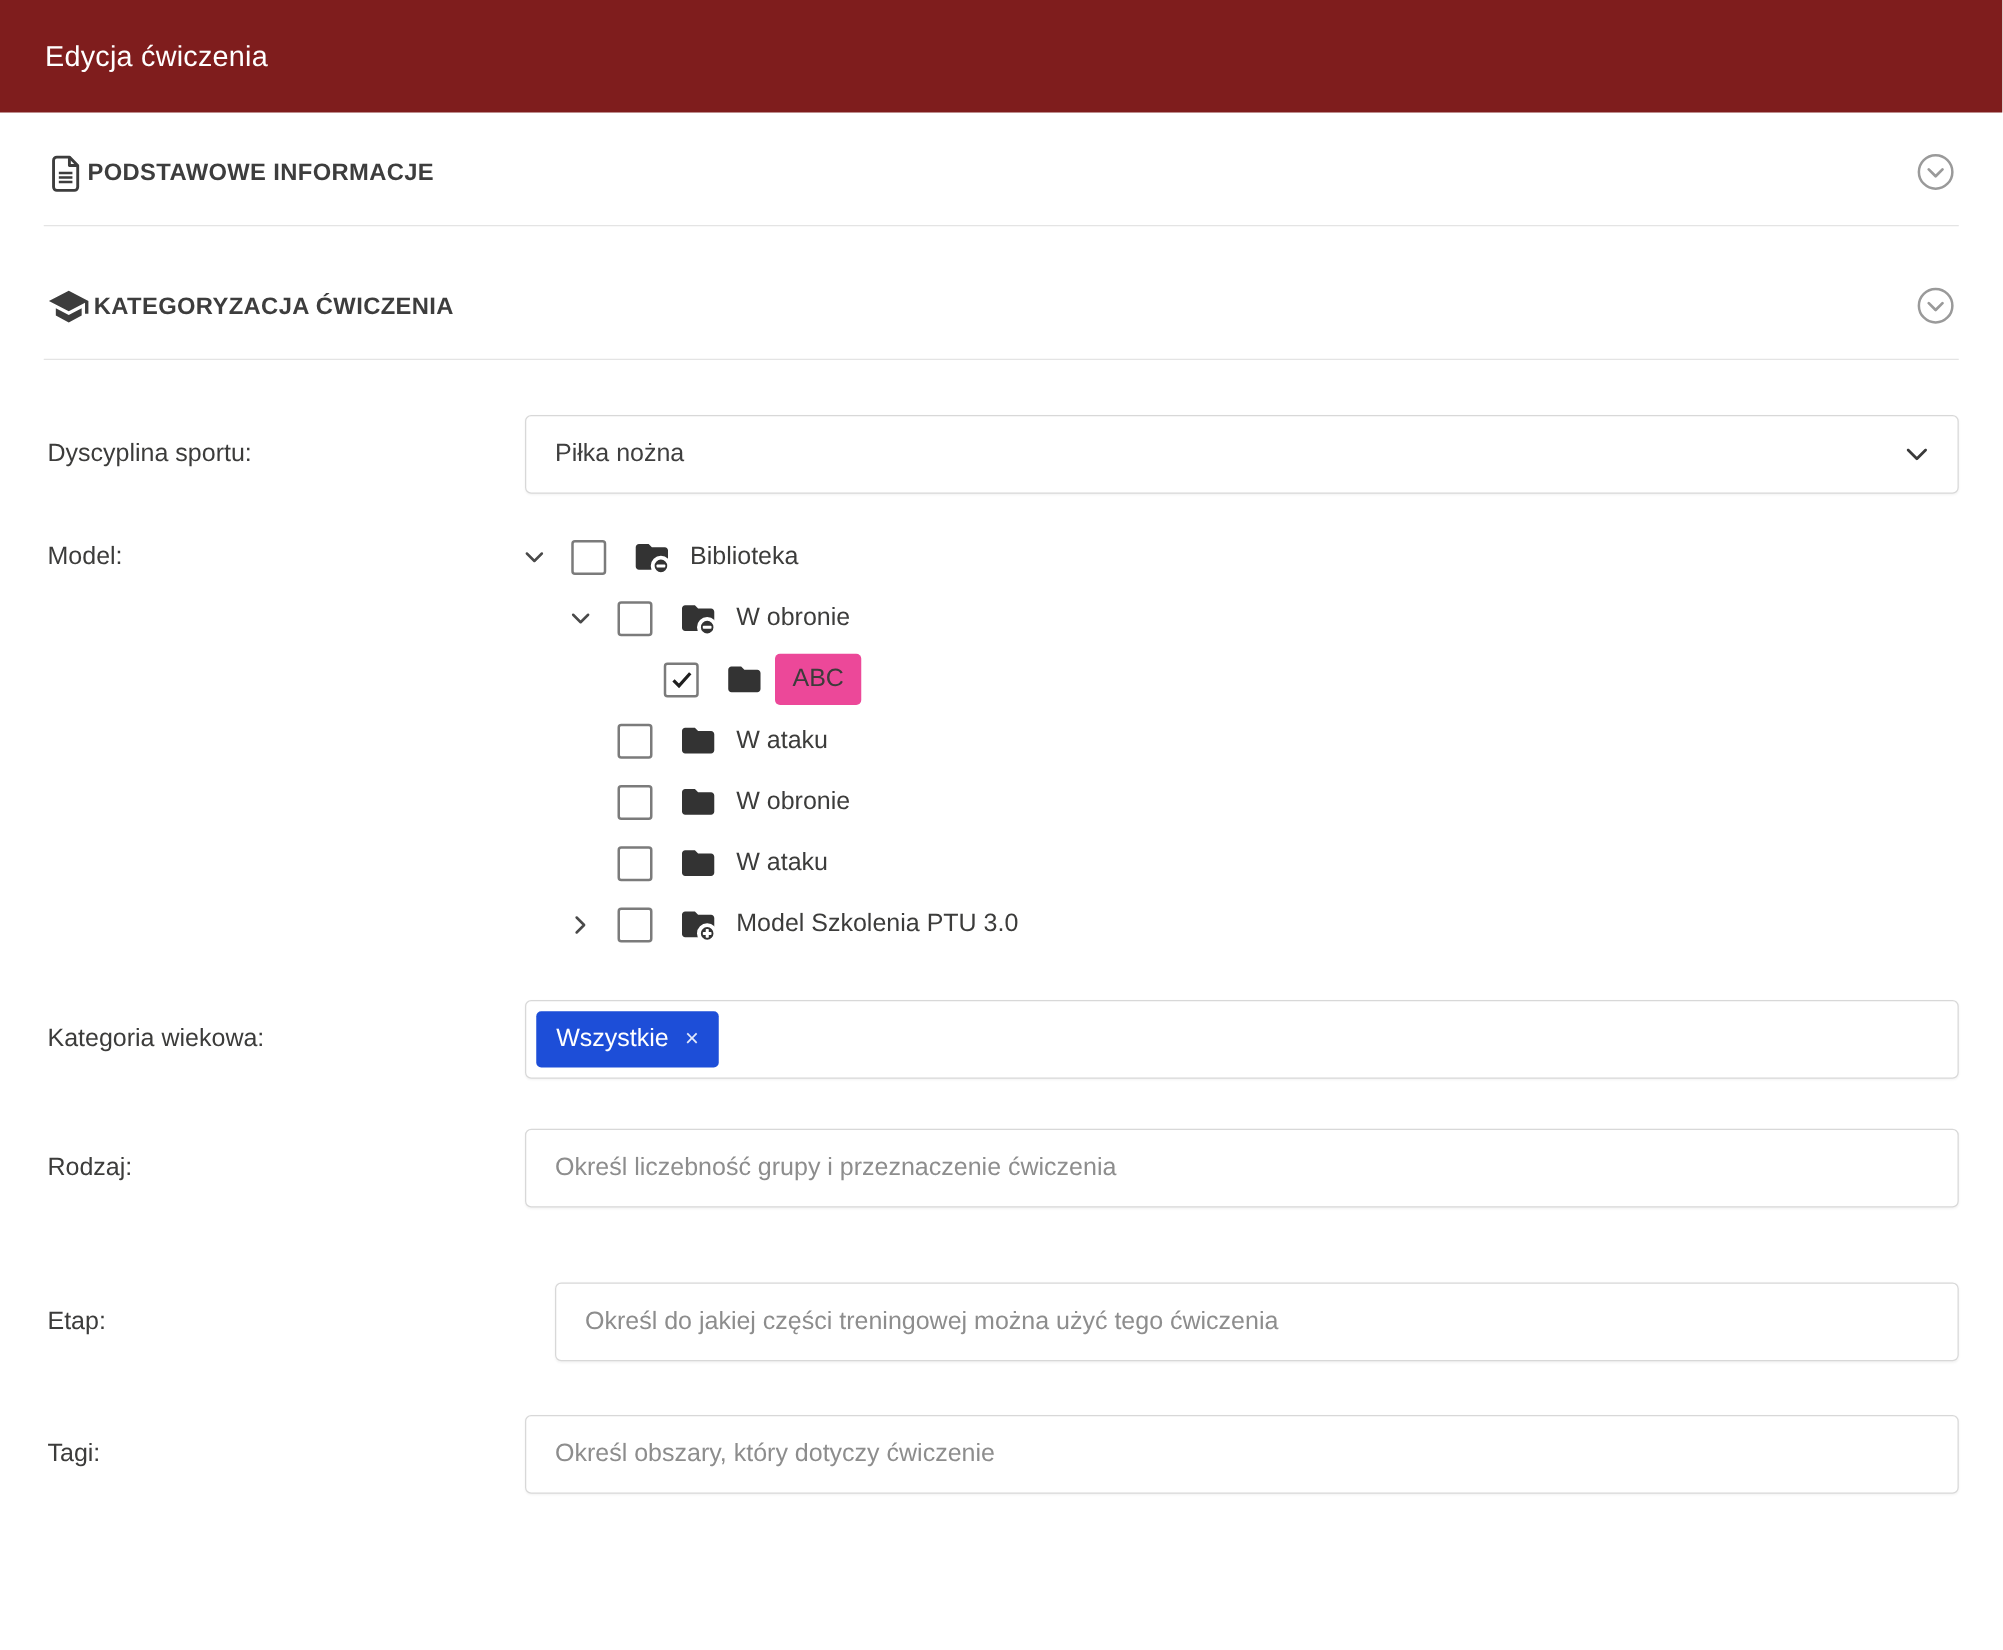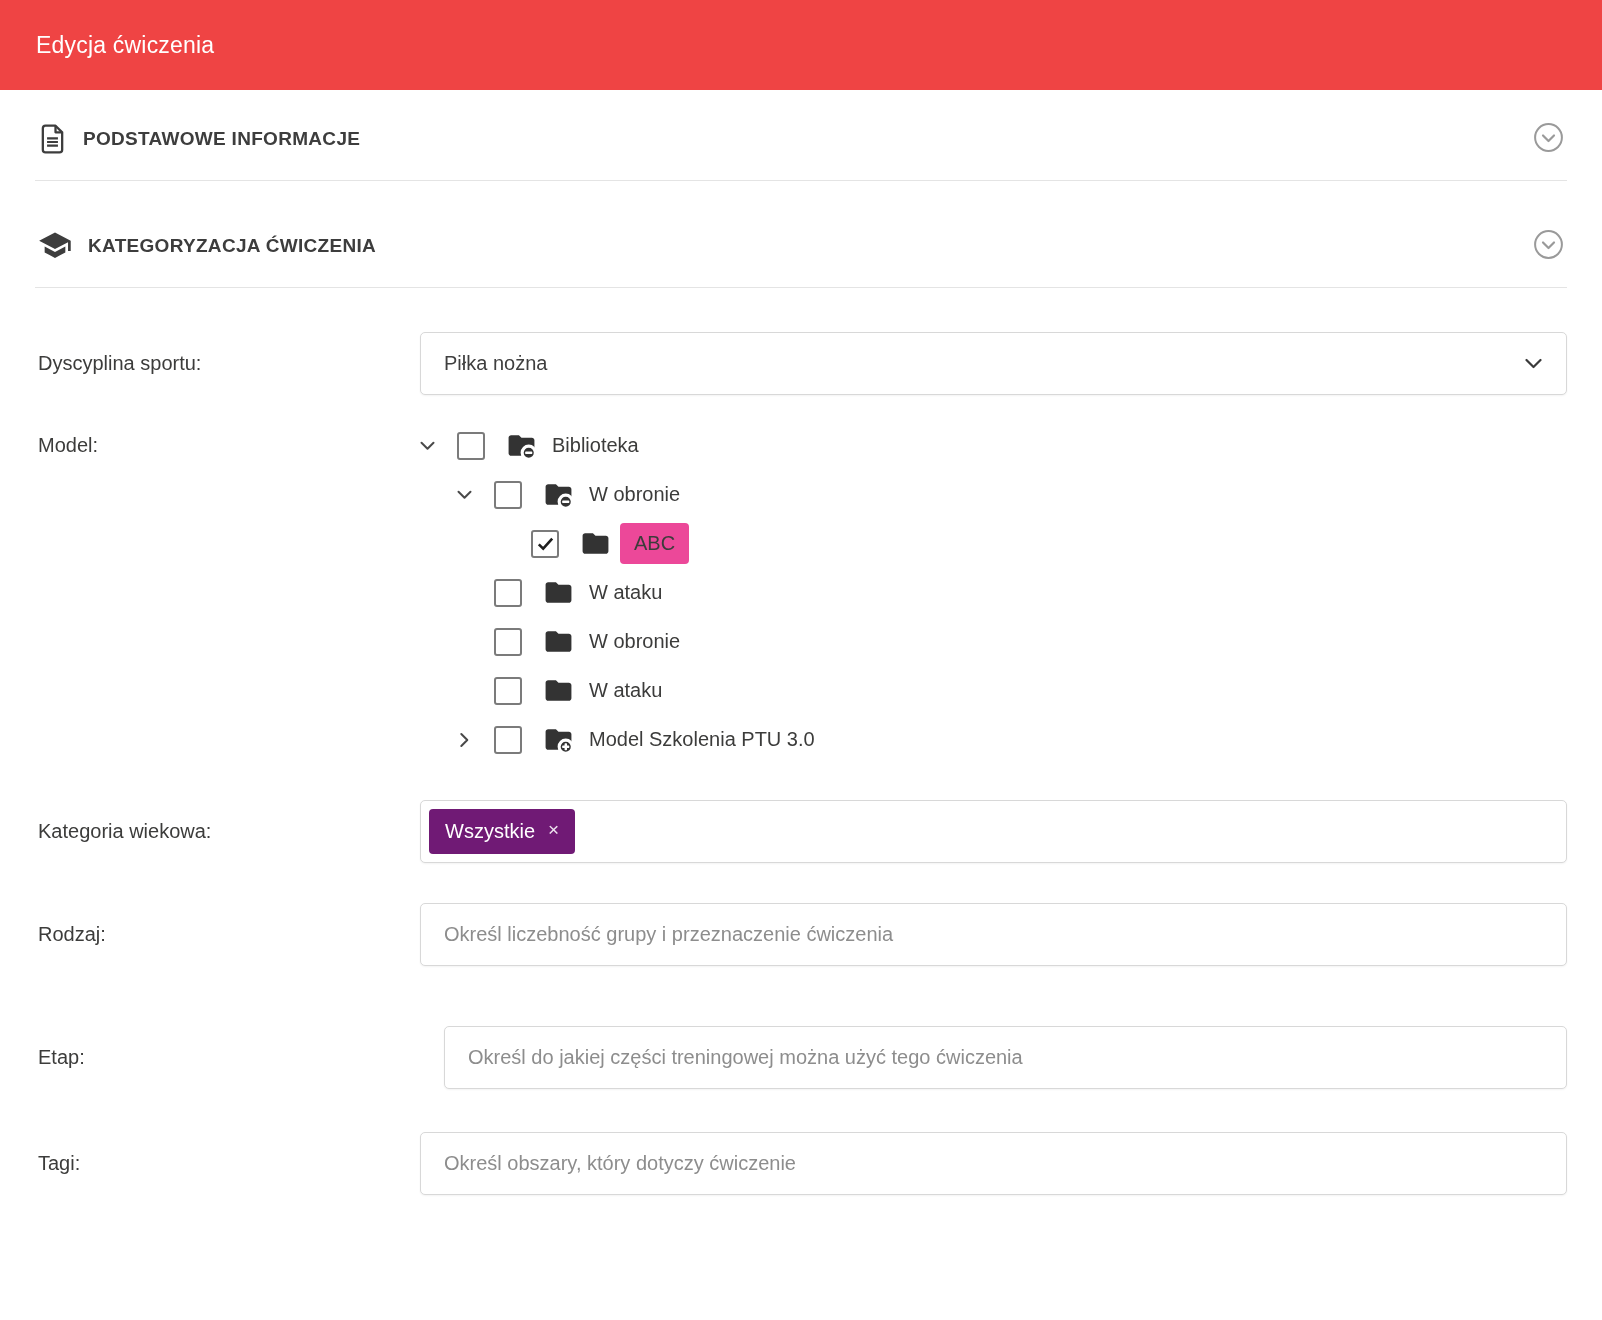--- a/index.html
+++ b/index.html
@@ -4,30 +4,30 @@
 <style>
   * { box-sizing: border-box; }
   html,body { margin:0; padding:0; }
   body {
     width:1602px; height:1320px; background:#ffffff;
     font-family:"Liberation Sans", sans-serif; color:#3c3c3b;
     overflow:hidden;
   }
   
   .app-header {
-    height:90px; background:#ef4444; display:flex; align-items:center;
+    height:90px; background:#7f1d1d; display:flex; align-items:center;
     padding:0 36px;
   }
   .app-header h1 { margin:0; font-size:23px; font-weight:400; color:#ffffff; letter-spacing:.2px; }
 
   
   .content { padding:0 35px; }
 
   .section-header {
-    display:flex; align-items:center; gap:16px;
+    display:flex; align-items:center; gap:3px;
     padding:32px 3px 24px 3px; border-bottom:1px solid #e4e4e4;
   }
   .section-header.second { margin-top:16px; }
   .section-title { font-size:19px; font-weight:700; color:#3d3d3d; letter-spacing:.3px; }
   .collapse-btn {
     margin-left:auto; background:none; border:none; padding:0; cursor:pointer;
     display:flex; align-items:center;
   }
   .sec-icon { display:flex; align-items:center; }
 
@@ -65,21 +65,21 @@
     background:#fff; display:flex; align-items:center; justify-content:center;
     margin-right:21px; cursor:pointer;
   }
   .folder { display:flex; align-items:center; }
   .tree-label { font-size:20px; margin-left:15px; color:#3c3c3b; cursor:pointer; }
   .tree-label.selected { background:#ec4899; border-radius:4px; padding:9px 14px; margin-left:9px; }
 
   
   .chip-box { display:flex; align-items:center; padding:0 8px; }
   .chip {
-    display:flex; gap:13px; background:#701a75; color:#ffffff;
+    display:flex; align-items:center; gap:13px; background:#1d4ed8; color:#ffffff;
     border-radius:4px; padding:11px 16px; font-size:20px;
   }
   .chip-remove { color:rgba(255,255,255,.88); font-size:19px; line-height:1; cursor:pointer; }
 </style>
 </head>
 <body>
 
 <header class="app-header">
   <h1>Edycja ćwiczenia</h1>
 </header>

